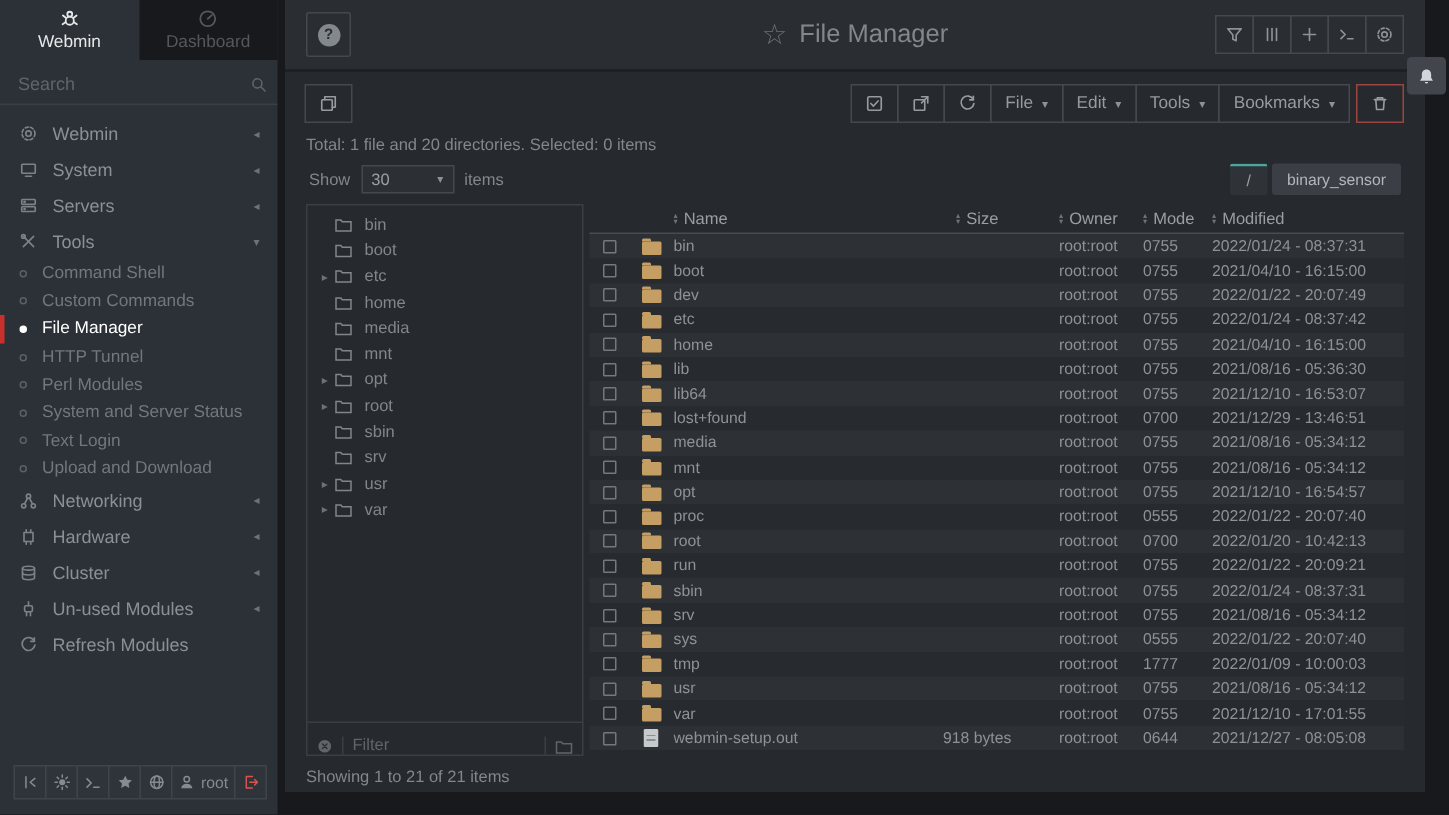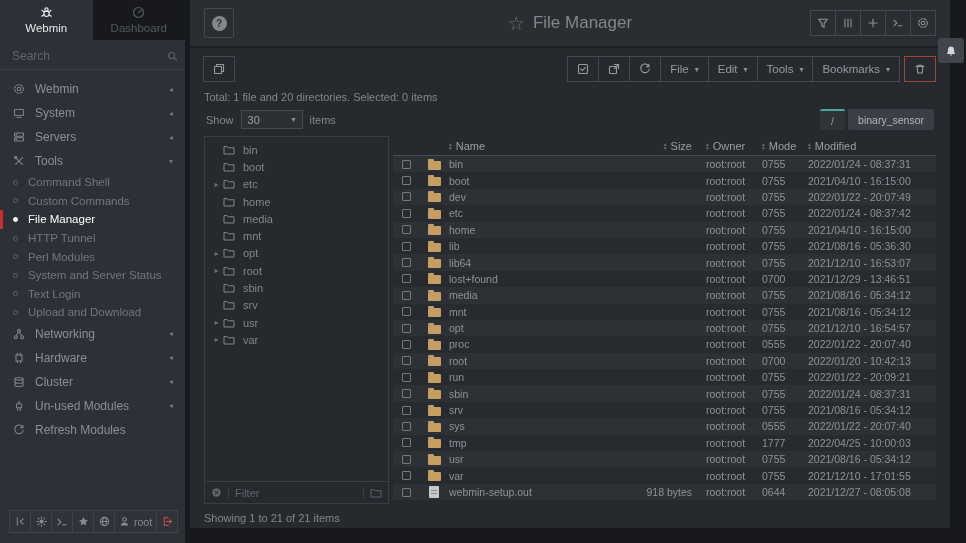--- a/index.html
+++ b/index.html
@@ -52,35 +52,35 @@
 .crumbs{margin-left:auto;display:flex;gap:3px}
 .crumb-root{width:25px;height:21px;background:#2f3338;border-top:2px solid #4aa79b;border-radius:2px;display:flex;align-items:center;justify-content:center;color:#9aa0a5;font-size:10.5px;cursor:pointer}
 .crumb-cur{height:21px;background:#3b3f45;border-radius:2px;display:flex;align-items:center;padding:0 10px;color:#b2b6ba;font-size:10.5px;cursor:pointer}
 .content-row{display:flex;margin:6px 14px 0 14px;height:368px}
 
 
 .tree-panel{width:185px;border:1px solid #3a3f45;position:relative;padding-top:4px;flex:0 0 auto}
 .tree-item{height:17.3px;display:flex;align-items:center;color:#82868b;font-size:11px;cursor:pointer}
 .tree-arrow{width:13px;text-align:center;font-size:8px;color:#6d7277;margin-left:5px;flex:0 0 auto}
 .tree-item .ic{color:#82868b;margin-right:8px}
-.tree-filter{position:absolute;left:0;right:0;bottom:0;height:22px;border-top:1px solid #3a3f45;display:flex;align-items:center;padding:0 6px;gap:6px;color:#60656a}
+.tree-filter{position:absolute;left:0;right:0;bottom:0;height:22px;border-top:1px solid #3a3f45;display:flex;align-items:flex-end;padding:0 6px;gap:6px;color:#60656a}
 .tree-filter input{flex:1;background:transparent;border:none;outline:none;color:#9aa0a5;font-size:11px;min-width:0}
 .tree-filter input::placeholder{color:#60656a}
 .tf-div{width:1px;height:12px;background:#3a3f45}
 
 
 .table-panel{flex:1;margin-left:4px;display:flex;flex-direction:column;min-width:0}
 .thead{height:20px;display:flex;align-items:center;color:#9b9fa4;font-size:11px;border-bottom:1px solid #484c52;flex:0 0 auto}
 .th{display:flex;align-items:center;gap:4px}
 .sorter{display:inline-flex;flex-direction:column;color:#6d7277}
 .sorter span{font-size:5.5px;line-height:4px}
 .c-check{width:26px;display:flex;justify-content:center;flex:0 0 auto}
 .c-icon{width:30px;display:flex;justify-content:center;flex:0 0 auto}
 .c-name{width:162px;flex:0 0 auto;overflow:hidden;white-space:nowrap}
-.c-size{width:95px;display:flex;justify-content:flex-end;padding-right:14px;flex:0 0 auto}
+.c-size{width:95px;display:flex;justify-content:center;padding-right:14px;flex:0 0 auto}
 .c-owner{width:56px;flex:0 0 auto}
 .c-mode{width:46px;flex:0 0 auto}
 .c-mod{flex:1;min-width:0;white-space:nowrap}
 .trow{height:16.4px;display:flex;align-items:center;font-size:10.5px;color:#8e9297;background:#272b30;cursor:pointer}
 .trow:nth-child(odd){background:#2d3136}
 .cb{width:9px;height:9px;border:1px solid #75797e;border-radius:1px;cursor:pointer}
 .fold{width:13px;height:9px;background:#c49e63;border-radius:1px;position:relative;margin-top:2px}
 .fold:before{content:"";position:absolute;top:-2px;left:0;width:6px;height:2px;background:#c49e63;border-radius:1px 1px 0 0}
 .filei{width:10px;height:12px;background:#c6cacd;border-radius:1px;background-image:repeating-linear-gradient(to bottom,transparent 0 2px,#8a8e92 2px 3px);background-size:6px 8px;background-position:2px 2px;background-repeat:no-repeat}
 .status-row{padding:8px 14px;font-size:11px;color:#83878c}
@@ -862,21 +862,21 @@
               <div class="c-check">
                 <span class="cb"></span>
               </div>
               <div class="c-icon">
                 <span class="fold"></span>
               </div>
               <div class="c-name">tmp</div>
               <div class="c-size"></div>
               <div class="c-owner">root:root</div>
               <div class="c-mode">1777</div>
-              <div class="c-mod">2022/04/25 - 10:00:03</div>
+              <div class="c-mod">2022/01/09 - 10:00:03</div>
             </div>
             <div class="trow">
               <div class="c-check">
                 <span class="cb"></span>
               </div>
               <div class="c-icon">
                 <span class="fold"></span>
               </div>
               <div class="c-name">usr</div>
               <div class="c-size"></div>

